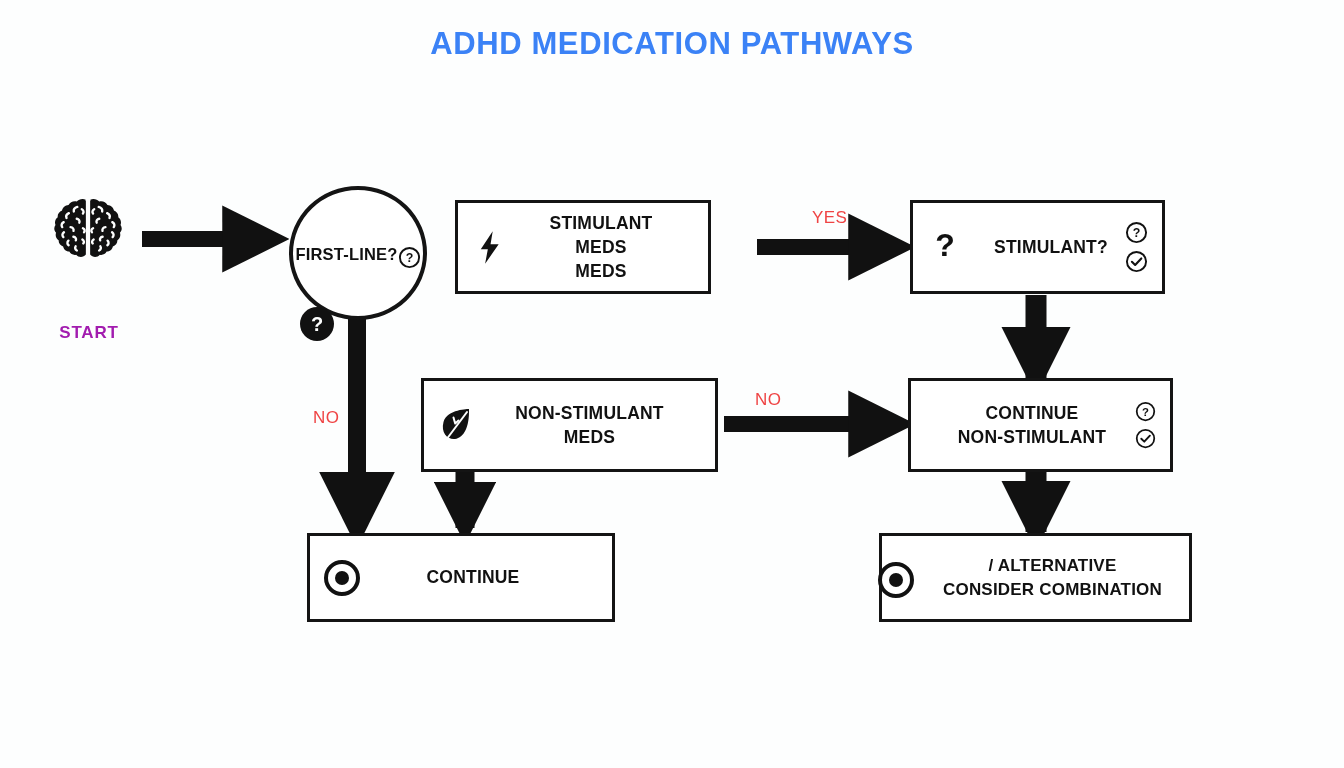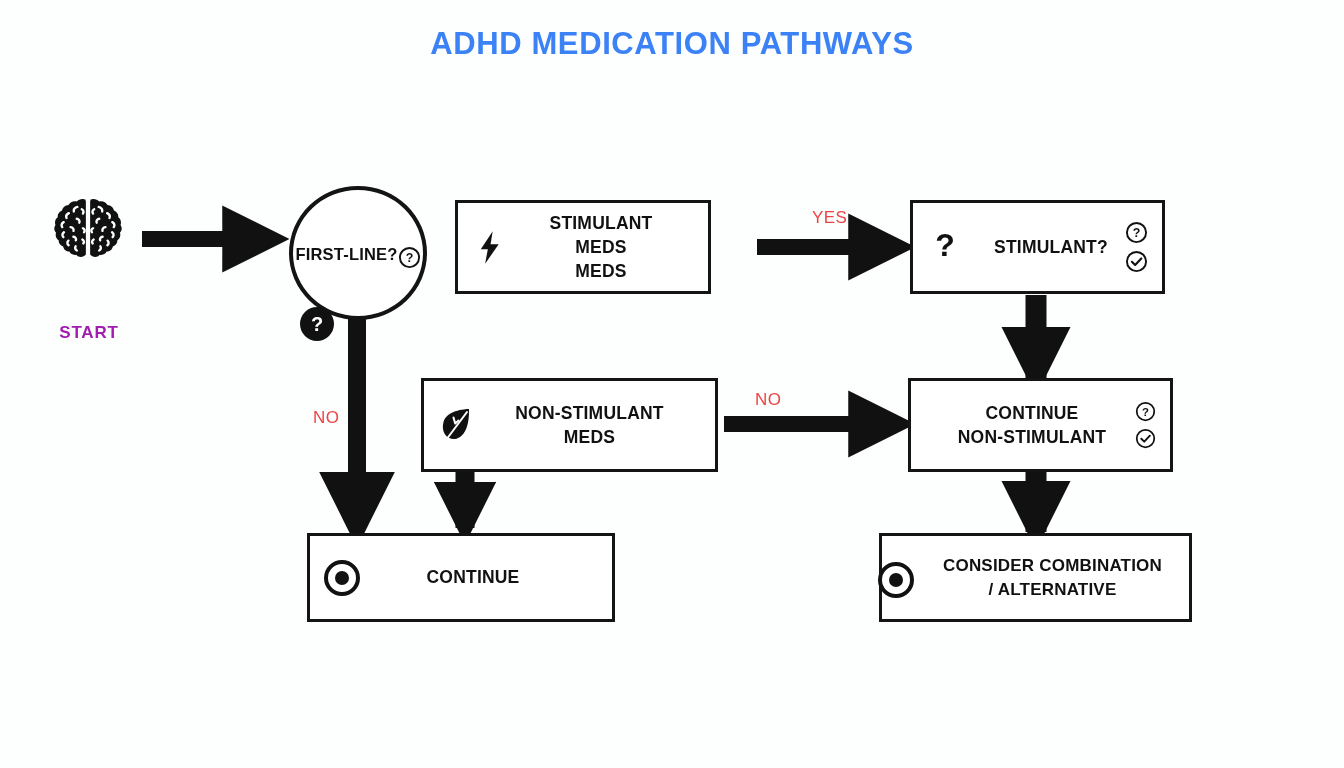--- a/index.html
+++ b/index.html
@@ -324,22 +324,22 @@
   </div>
 
   <div class="abs box" style="left:879px; top:533px; width:313px; height:89px;">
     <span class="icon" style="position:absolute; left:-6px; top:24px;">
       <svg viewBox="0 0 40 40" width="40" height="40">
         <circle cx="20" cy="20" r="16" fill="none" stroke="#111111" stroke-width="4"></circle>
         <circle cx="20" cy="20" r="7" fill="#111111"></circle>
       </svg>
     </span>
     <span class="box-label" style="padding-left:34px; font-size:17px;">
+      <span class="ln">/ ALTERNATIVE</span>
       <span class="ln">CONSIDER COMBINATION</span>
-      <span class="ln">/ ALTERNATIVE</span>
     </span>
   </div>
 
   <div class="abs edge-label" style="left:812px; top:208px;">YES</div>
 
   <div class="abs edge-label" style="left:313px; top:408px;">NO</div>
 
   <div class="abs edge-label" style="left:755px; top:390px;">NO</div>
 
 </div>

